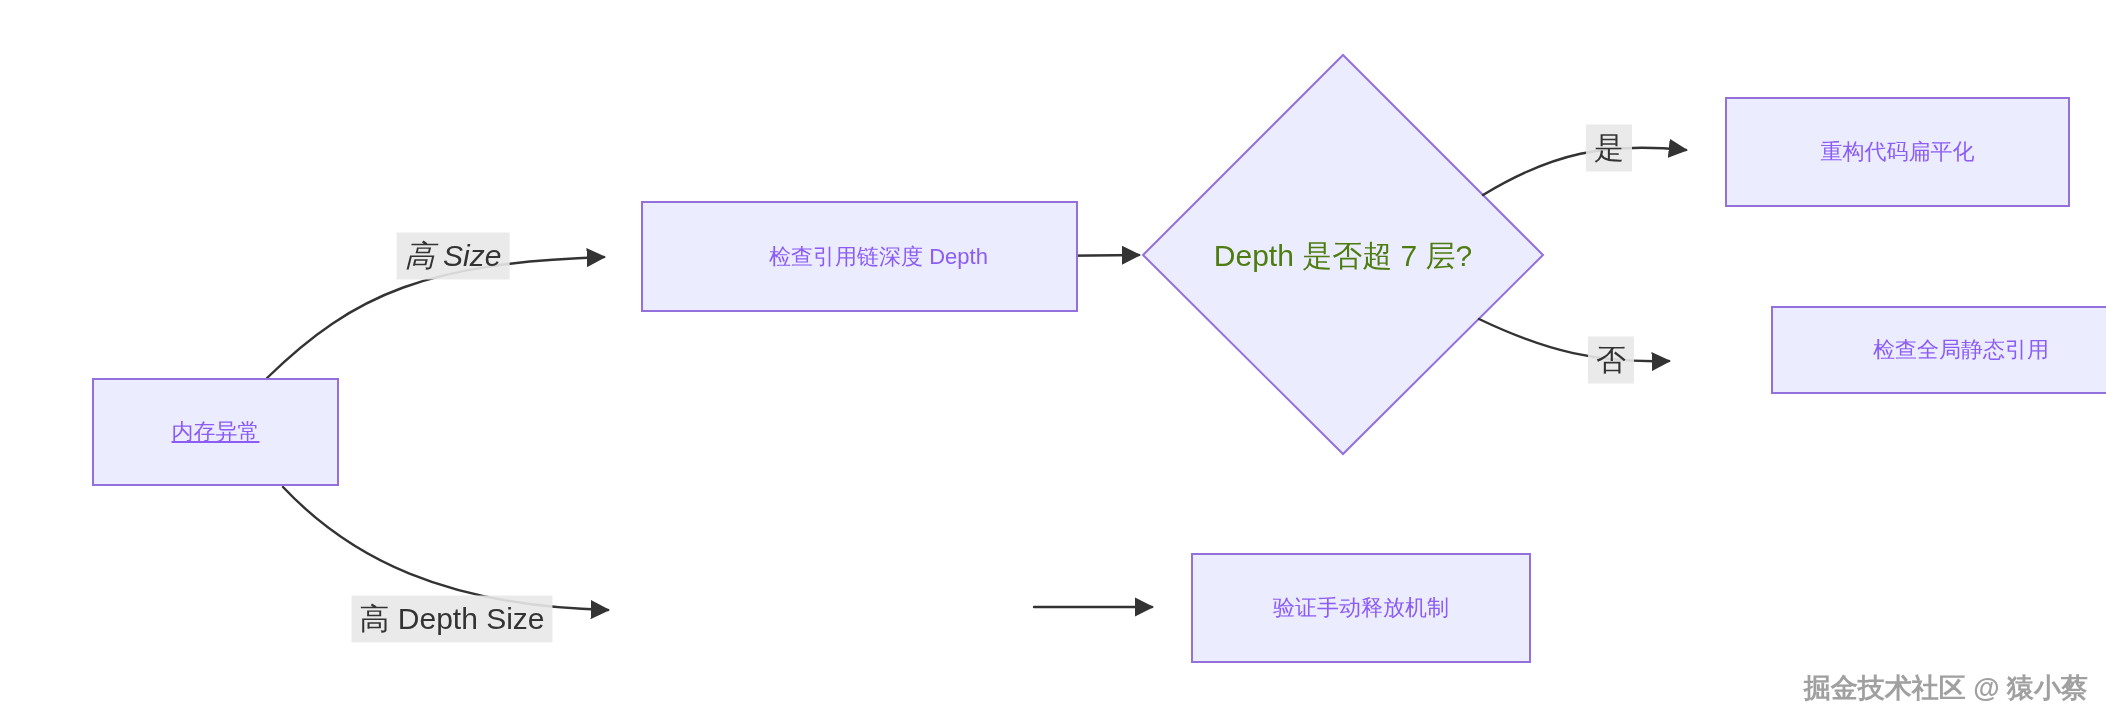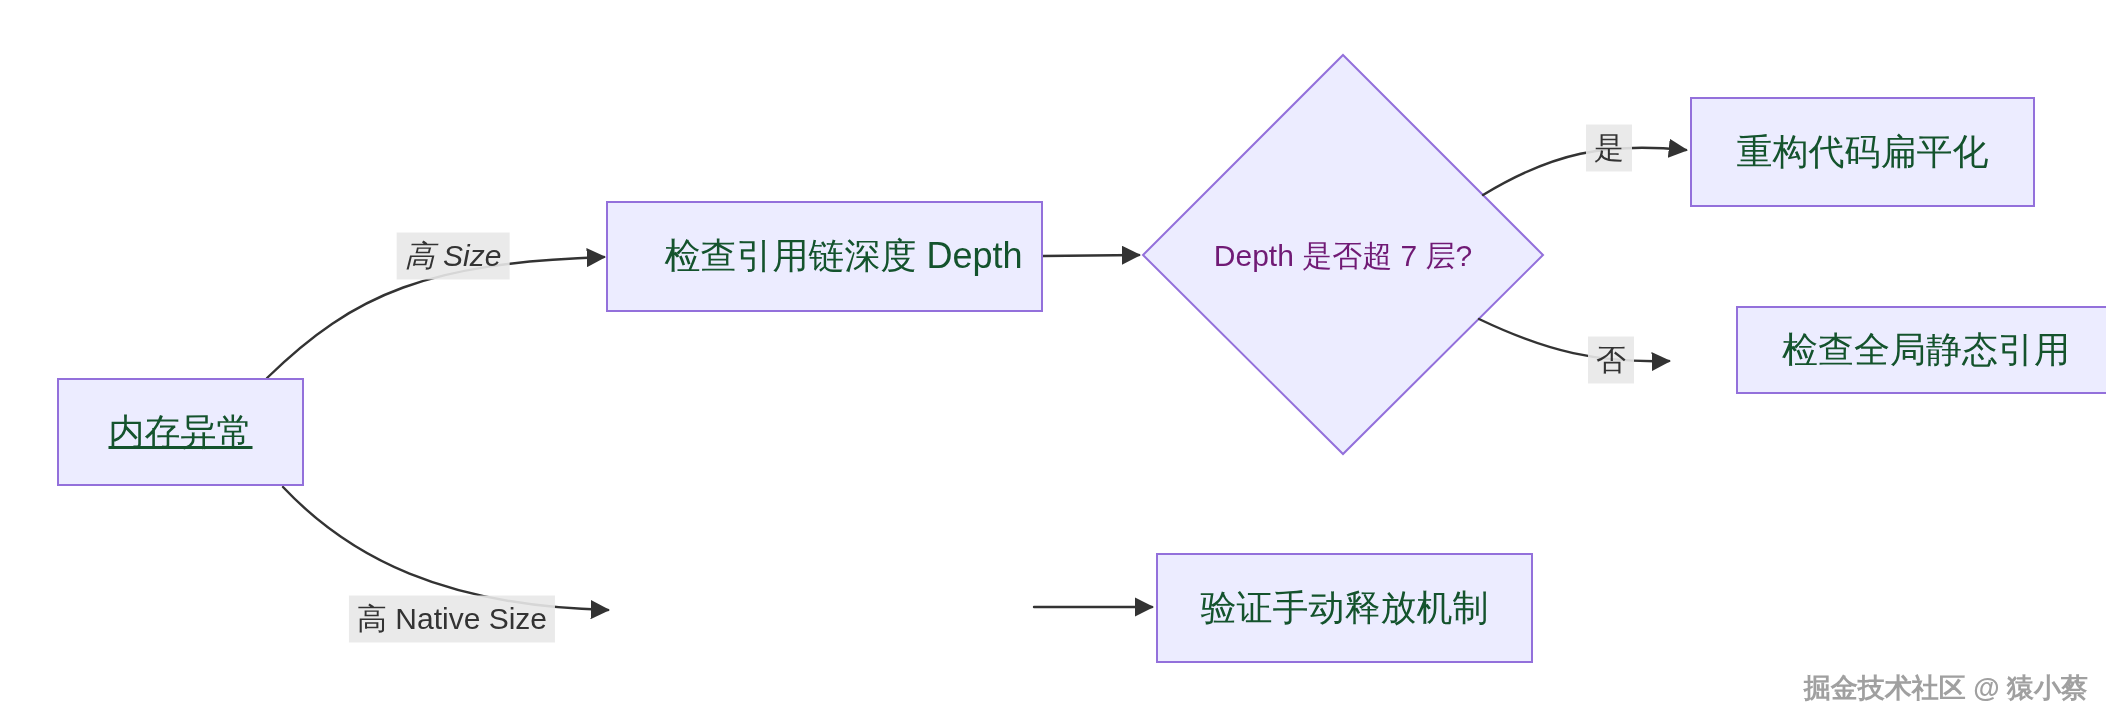--- a/index.html
+++ b/index.html
@@ -32,30 +32,31 @@
     stroke-width: 2;
   }
   .node {
     position: absolute;
     box-sizing: border-box;
     background: #ECECFF;
     border: 2px solid #9370DB;
     display: flex;
     align-items: center;
     justify-content: center;
-    color: #14532d;
-    font-size: 36px;
+    color: #8b5cf6;
+    font-size: 22px;
     white-space: nowrap;
+    margin-left: 35px;
   }
   .diamond-label {
     position: absolute;
     display: flex;
     align-items: center;
     justify-content: center;
-    color: #701a75;
+    color: #4d7c0f;
     font-size: 30px;
     white-space: nowrap;
   }
   .edge-label {
     position: absolute;
     transform: translate(-50%, -50%);
     background: rgba(232,232,232,0.9);
     color: #333333;
     font-size: 30px;
     padding: 3px 8px;
@@ -104,31 +105,31 @@
 
   <div class="node" style="left:1690px; top:97px; width:345px; height:110px;">
     <span>重构代码扁平化</span>
   </div>
 
   <div class="node" style="left:1736px; top:306px; width:380px; height:88px;font-family:Liberation Mono, monospace;">
     <span>检查全局静态引用</span>
   </div>
 
 
-  <div class="node" style="left:1156px; top:553px; width:377px; height:110px;">
+  <div class="node" style="left:1156px; top:553px; width:340px; height:110px;">
     <span>验证手动释放机制</span>
   </div>
 
   <div class="diamond-label" style="left:1193px; top:226px; width:300px; height:60px;">
     <span>Depth 是否超 7 层?</span>
   </div>
 
   <div class="edge-label" style="left:453px; top:256px;font-style:italic;">高 Size</div>
 
-  <div class="edge-label" style="left:452px; top:619px;">高 Native Size</div>
+  <div class="edge-label" style="left:452px; top:619px;">高 Depth Size</div>
 
   <div class="edge-label" style="left:1609px; top:148px;">是</div>
 
   <div class="edge-label" style="left:1611px; top:360px;">否</div>
 
   <div class="watermark">掘金技术社区 @ 猿小蔡</div>
 
 </div>
 
 </body></html>

